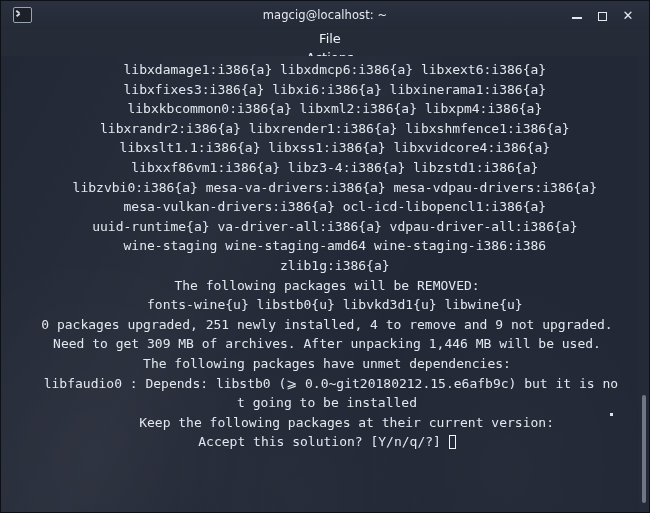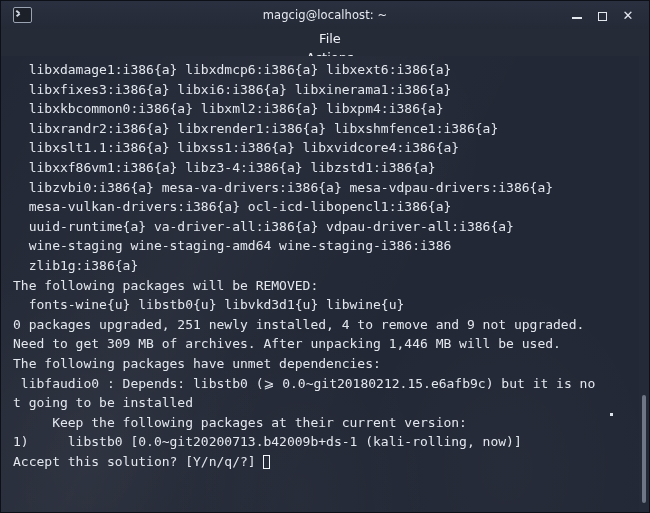--- a/index.html
+++ b/index.html
@@ -156,20 +156,21 @@
     box-sizing: border-box;
     width: 640px;
   }
   .line {
     font-family: "DejaVu Sans Mono", monospace;
     font-size: 13px;
     line-height: 19.6px;
     color: #e3e7ee;
     white-space: pre;
     letter-spacing: 0px;
+    text-align: center;
   }
   .line.blank { color: transparent; }
 
   
   #resolver-dot {
     position: absolute;
     left: 609px;
     top: 357px;
     width: 3px;
     height: 3px;
@@ -244,21 +245,20 @@
       <div class="line">  zlib1g:i386{a}</div>
       <div class="line">The following packages will be REMOVED:</div>
       <div class="line">  fonts-wine{u} libstb0{u} libvkd3d1{u} libwine{u}</div>
       <div class="line">0 packages upgraded, 251 newly installed, 4 to remove and 9 not upgraded.</div>
       <div class="line">Need to get 309 MB of archives. After unpacking 1,446 MB will be used.</div>
       <div class="line">The following packages have unmet dependencies:</div>
       <div class="line"> libfaudio0 : Depends: libstb0 (⩾ 0.0~git20180212.15.e6afb9c) but it is no</div>
       <div class="line">t going to be installed</div>
       <div class="line blank"></div>
       <div class="line">     Keep the following packages at their current version:</div>
-      <div class="line">1)     libstb0 [0.0~git20200713.b42009b+ds-1 (kali-rolling, now)]</div>
       <div class="line blank"></div>
       <div class="line blank"></div>
       <div class="line blank"></div>
       <div class="line"><span>Accept this solution? [Y/n/q/?]</span><span>&nbsp;</span><span class="cursor-block"></span></div>
     </div>
 
     <div id="resolver-dot"></div>
 
     <div id="scrollbar-track">
       <div id="scrollbar-thumb"></div>

